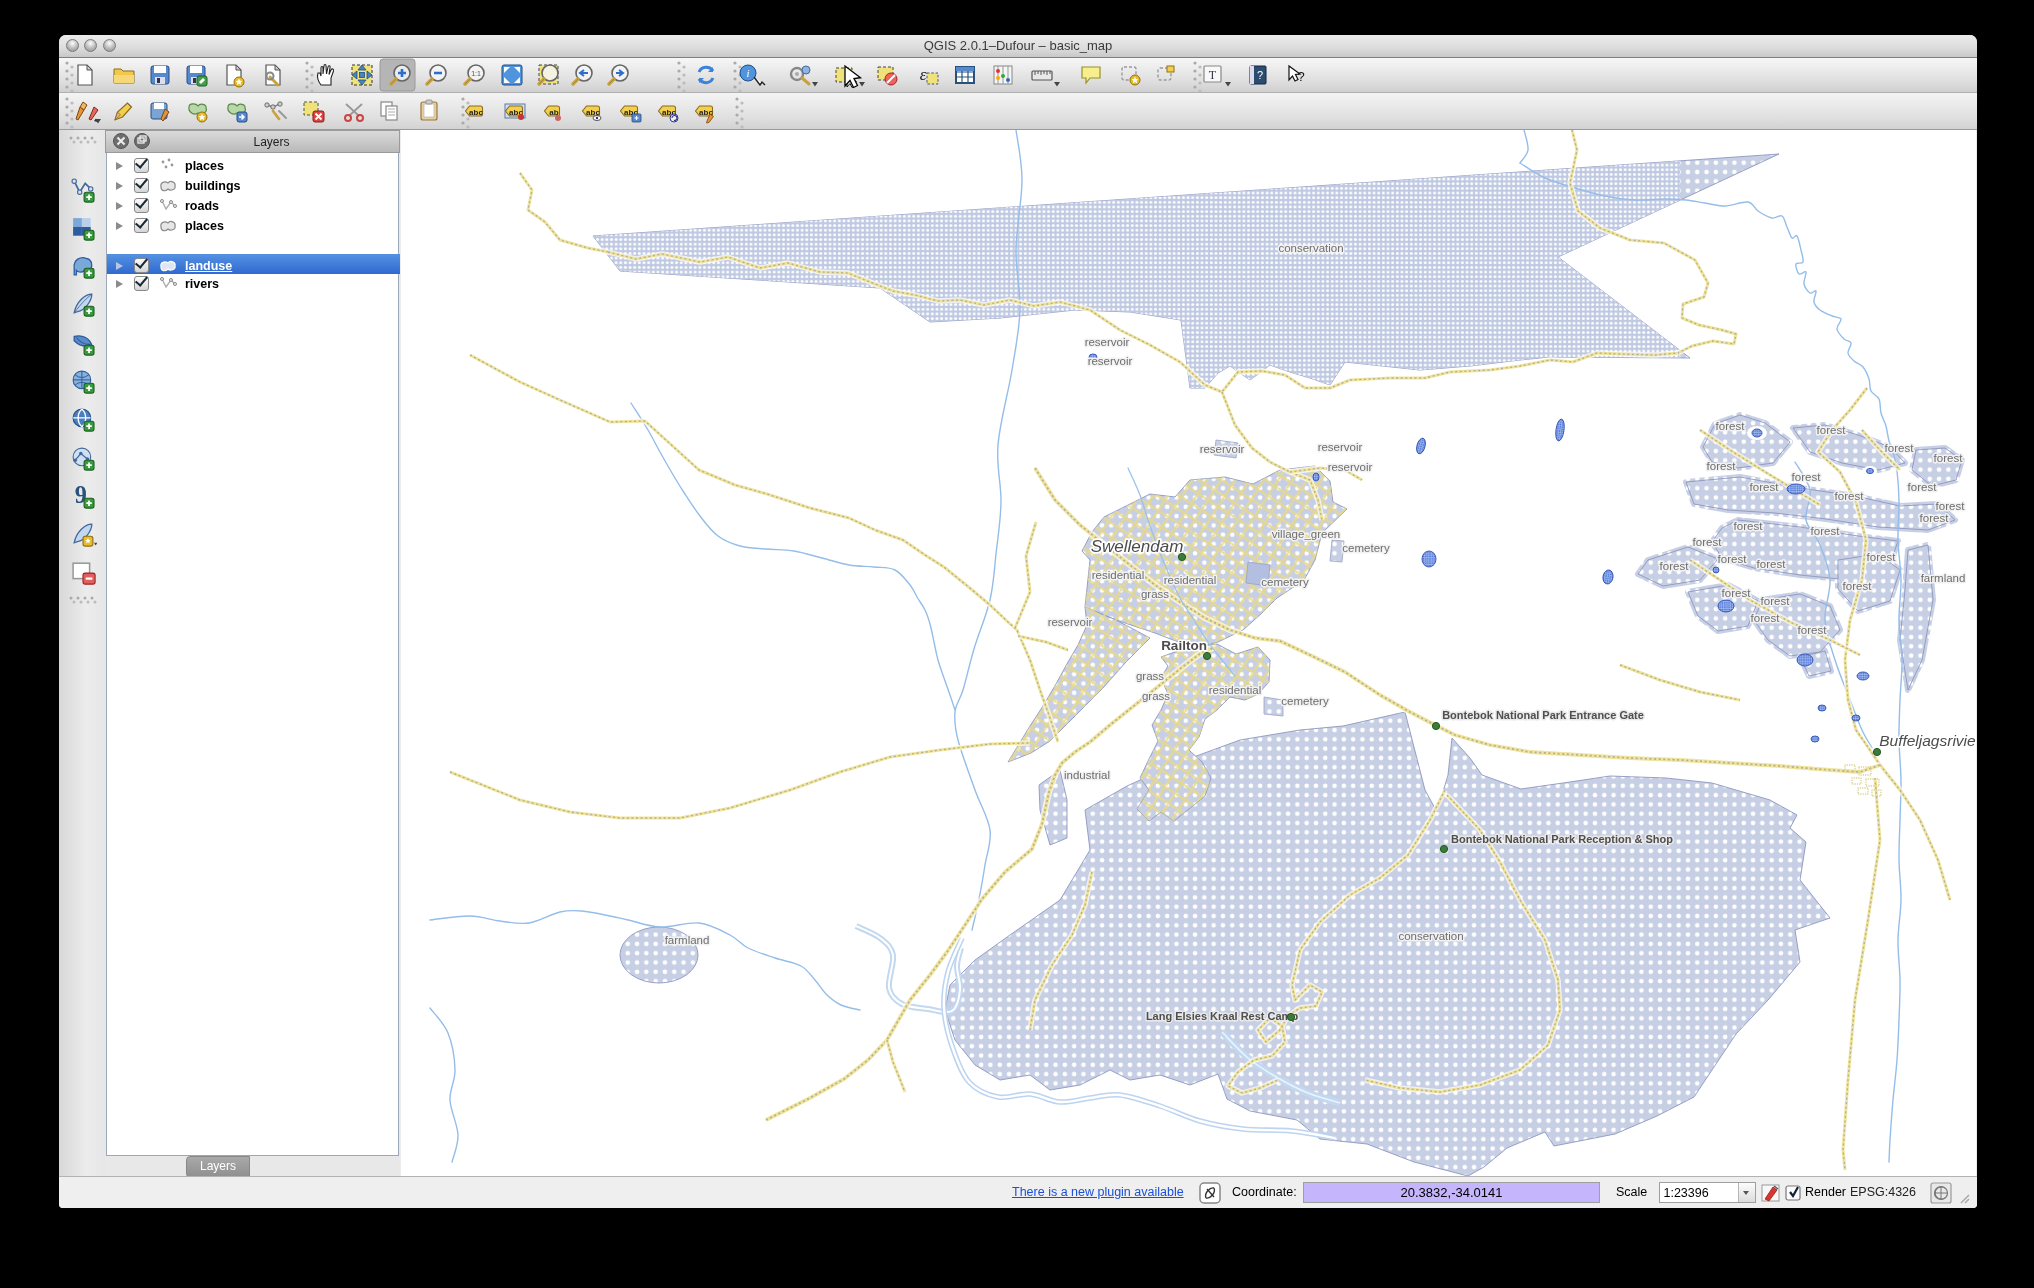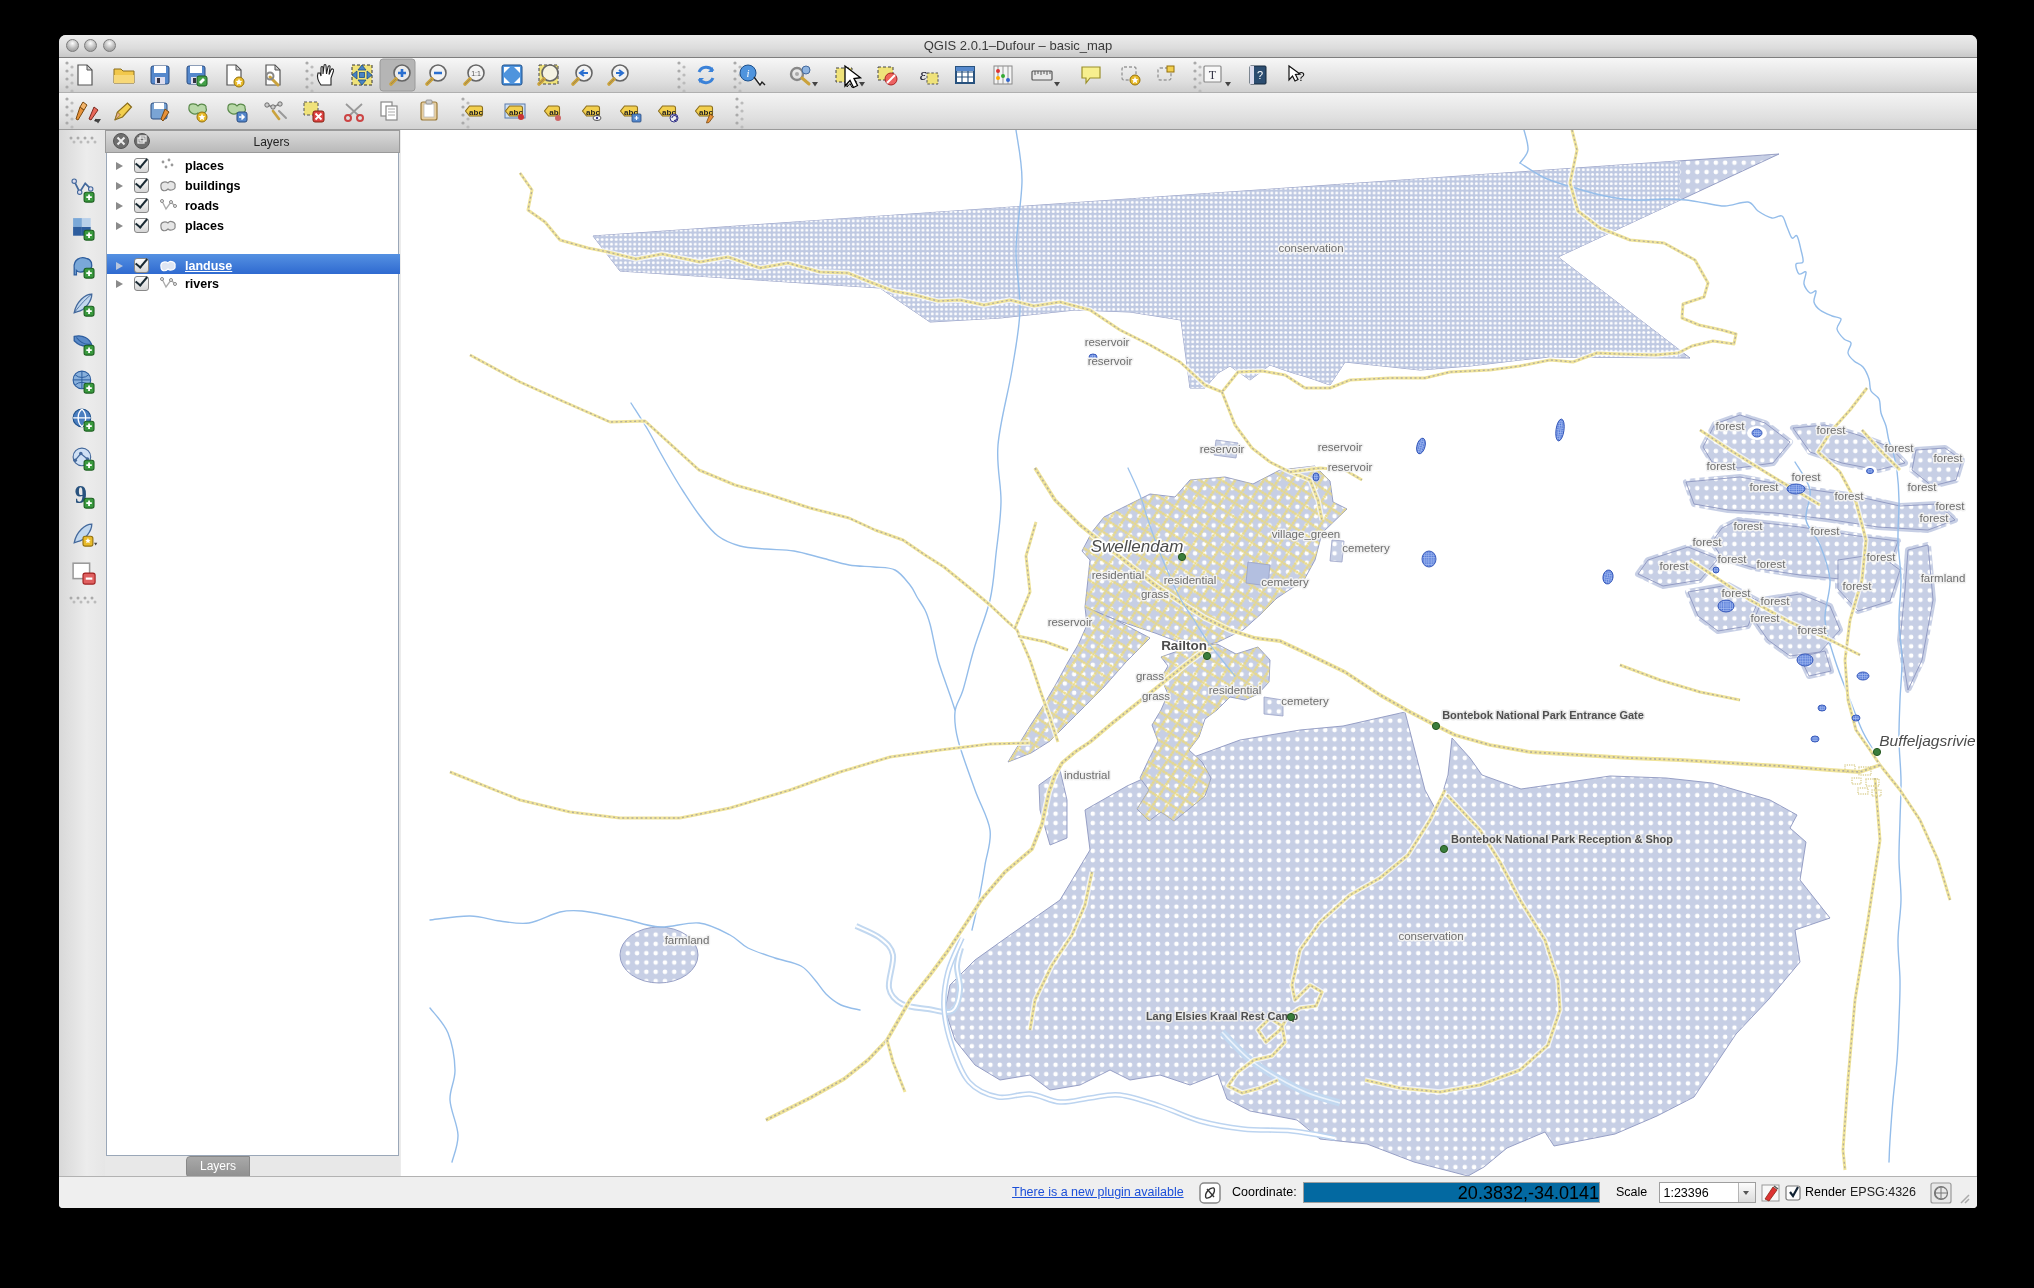--- a/index.html
+++ b/index.html
@@ -41,22 +41,22 @@
 #tabs{position:absolute;left:0;top:1026px;width:295px;height:21px;}
 .tab{position:absolute;top:0;height:20px;font-size:12px;text-align:center;line-height:19px;}
 #tabL{left:81px;width:62px;background:linear-gradient(#a9a9a9,#8f8f8f);color:#fff;
   border:1px solid #888;border-radius:4px 0 0 4px;}
 #tabB{left:143px;width:70px;background:linear-gradient(#fff,#ececec);color:#000;
   border:1px solid #aaa;border-left:none;border-radius:0 4px 4px 0;margin-top:47px;}
 #canvas{position:absolute;left:342px;top:95px;width:1575px;height:1046px;background:#f9a8d4;}
 #statusbar{position:absolute;left:0;top:1141px;width:100%;height:32px;background:#efefef;
   border-top:1px solid #b2b2b2;font-size:12.5px;color:#000;}
 .sbtxt{position:absolute;top:8px;}
-#coordbox{position:absolute;left:1244px;top:5px;width:297px;height:21px;background:#0369a1;
-  border:1px solid #9f9f9f;text-align:right;font-size:18px;line-height:20px;box-sizing:border-box;}
+#coordbox{position:absolute;left:1244px;top:5px;width:297px;height:21px;background:#c4b5fd;
+  border:1px solid #9f9f9f;text-align:center;font-size:13px;line-height:20px;box-sizing:border-box;}
 #scalebox{position:absolute;left:1600px;top:5px;width:97px;height:21px;background:#fff;
   border:1px solid #9f9f9f;font-size:12.5px;line-height:20px;box-sizing:border-box;}
 #scalebtn{position:absolute;right:0;top:0;width:16px;height:19px;
   background:linear-gradient(#fcfcfc,#dcdcdc);border-left:1px solid #b5b5b5;}
 #scalebtn:after{content:"";position:absolute;left:4px;top:8px;width:0;height:0;
   border-top:4px solid #555;border-left:3.5px solid transparent;border-right:3.5px solid transparent;}
 </style>
 </head>
 <body>
 <div id="win">

